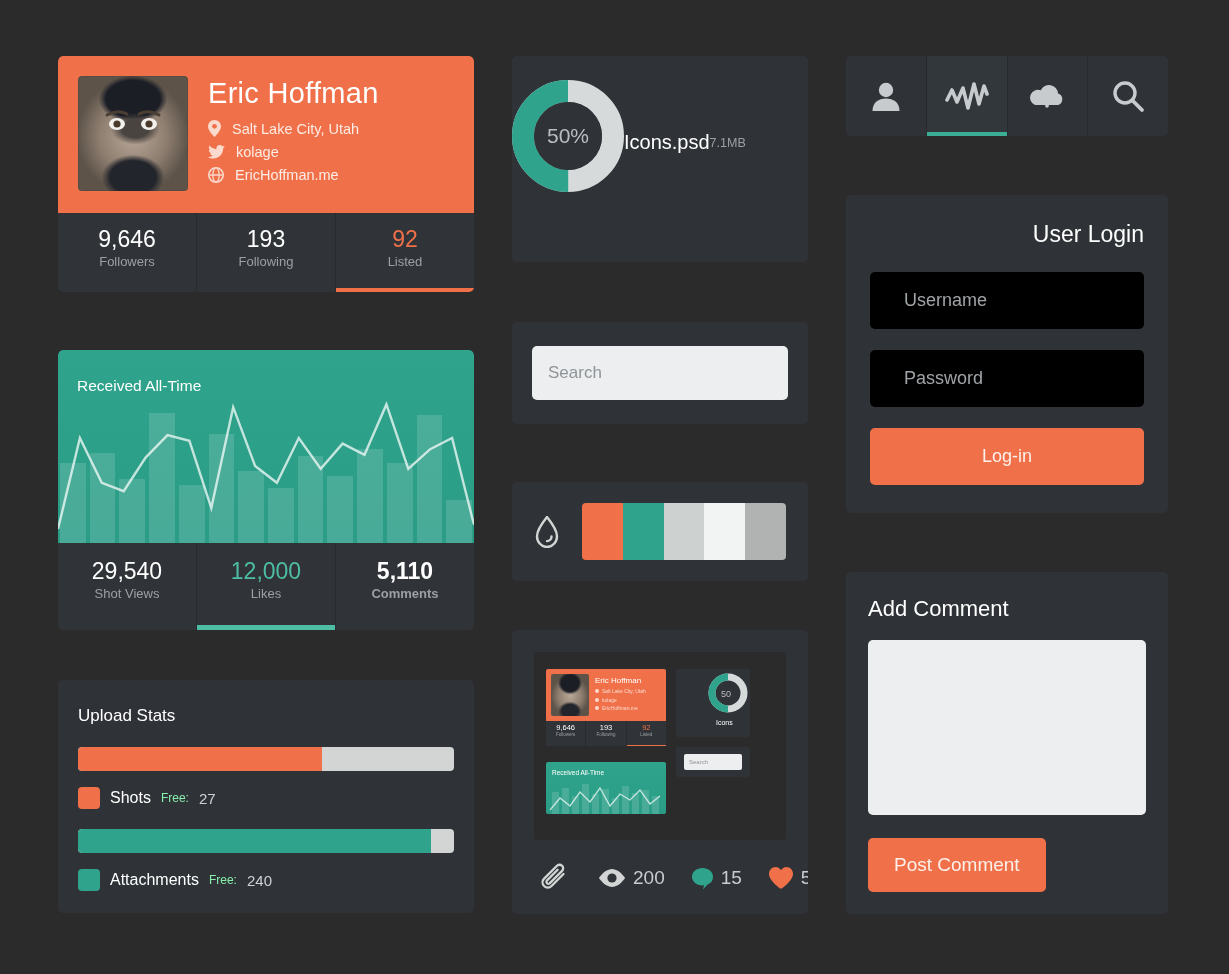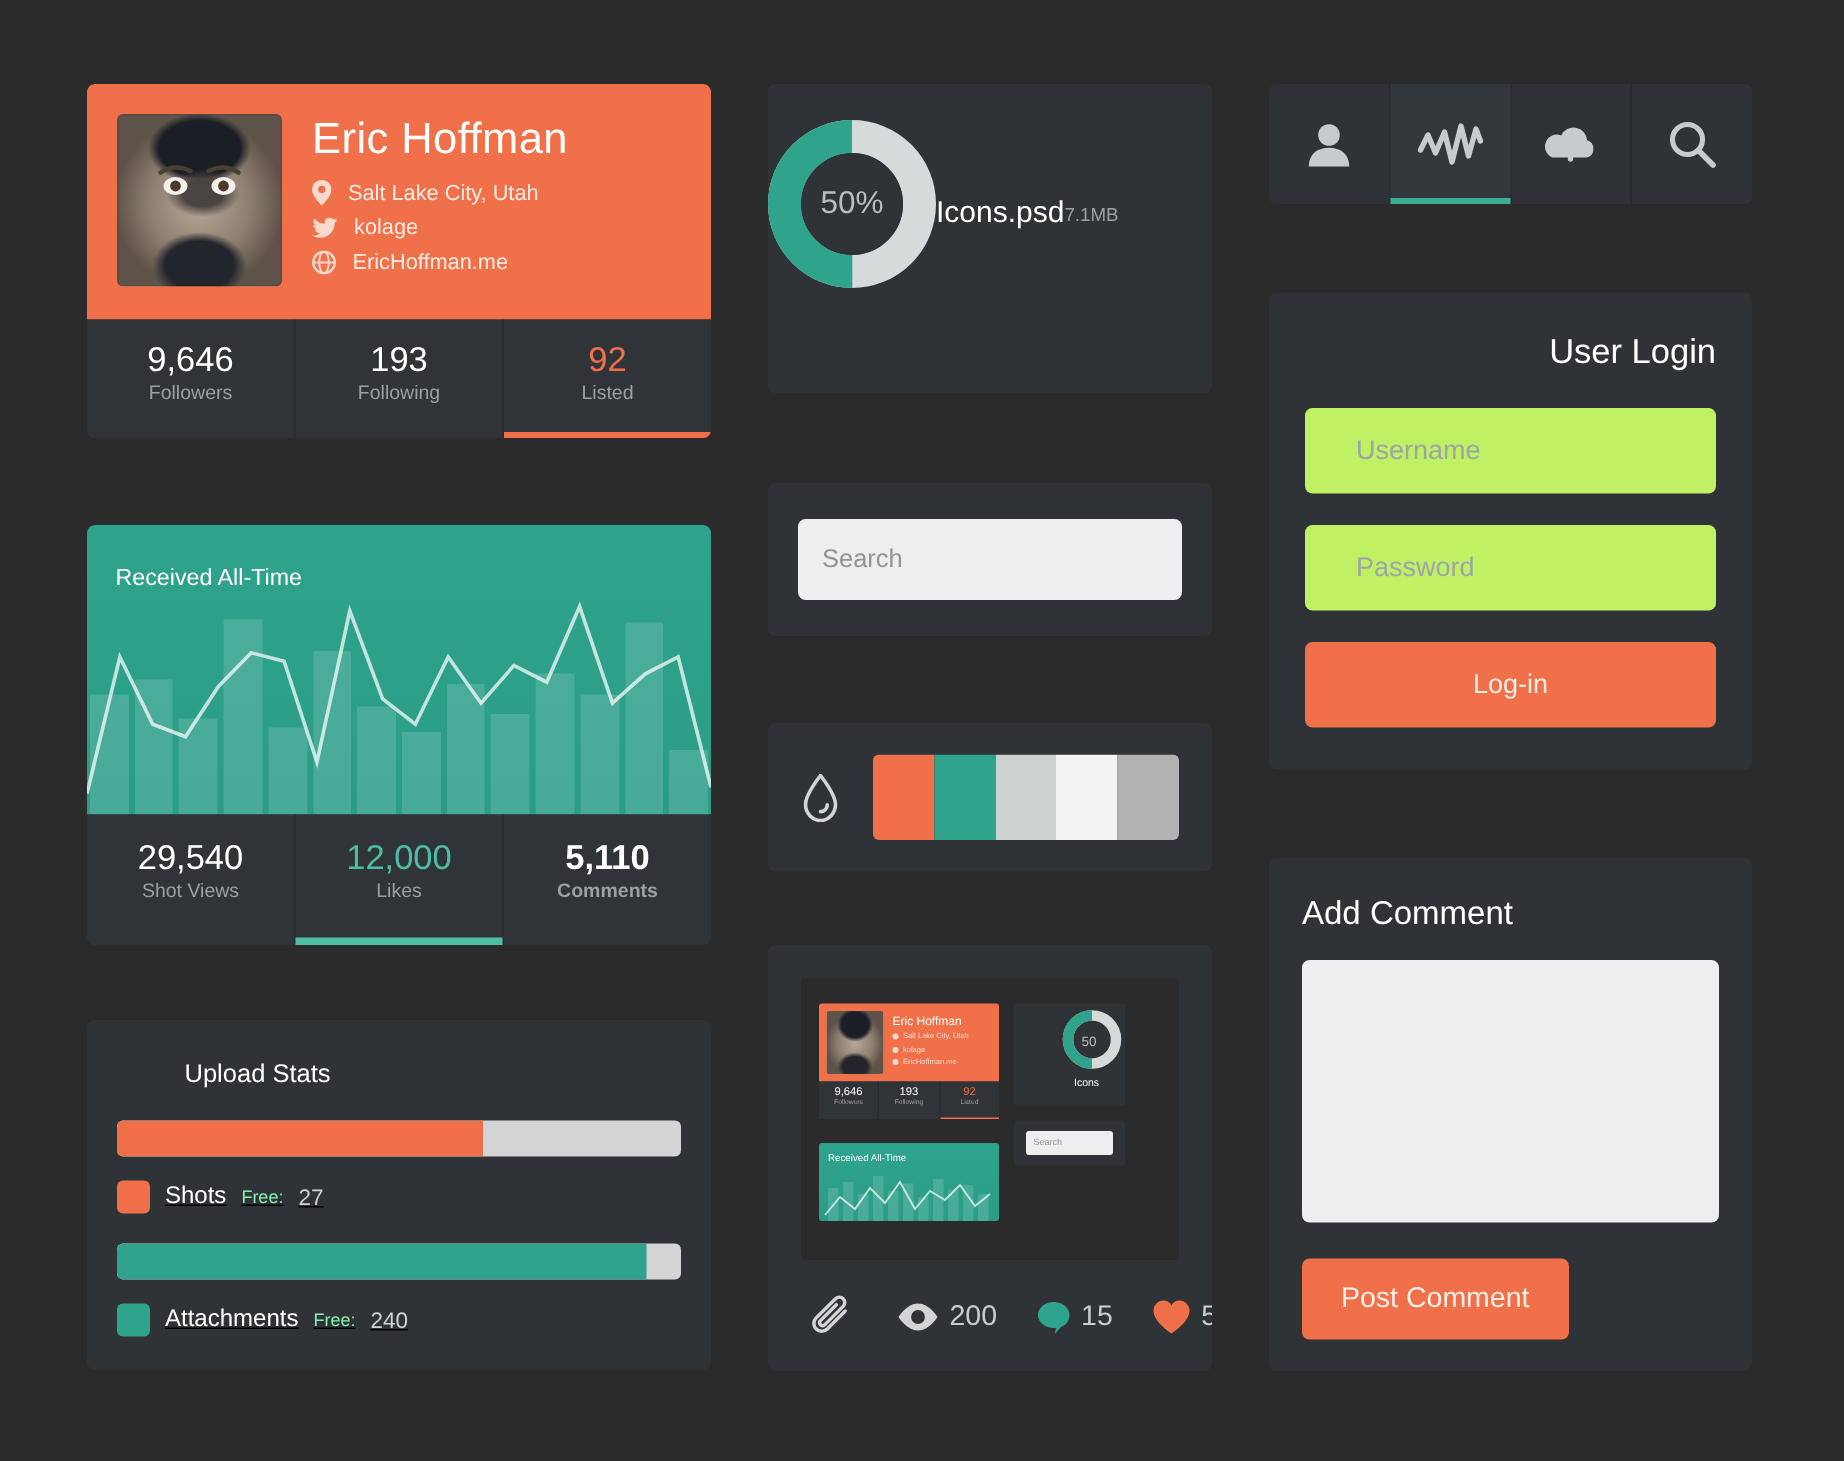--- a/index.html
+++ b/index.html
@@ -76,26 +76,26 @@
     flex: 1; position: relative; text-align: center; background: #303438;
     padding-top: 15px; border-right: 1px solid #272b2e;
   }
   .rstat:last-child { border-right: none; font-weight: bold; }
   .rstat .num { font-size: 23px; color: #fff; line-height: 1.15; }
   .rstat .lbl { font-size: 13px; color: #9ba0a3; margin-top: 2px; }
   .rstat .underline { position: absolute; left: 0; right: 0; bottom: 0; height: 5px; }
 
   
   #upload-card { left: 58px; top: 680px; width: 416px; height: 233px; padding: 26px 20px; }
-  .upload-title { font-size: 17px; color: #fff; margin-bottom: 21px; margin-left: 45px; }
+  .upload-title { font-size: 17px; color: #fff; margin-bottom: 21px; }
   .pbar {
     height: 24px; background: #d2d5d4; border-radius: 4px; overflow: hidden; margin-bottom: 16px;
   }
   .pbar .fill { height: 100%; border-radius: 4px 0 0 4px; }
-  .legend { display: flex; align-items: center; gap: 10px; margin-bottom: 20px; text-decoration: underline; }
+  .legend { display: flex; align-items: center; gap: 10px; margin-bottom: 20px; }
   .swatch-sm { width: 22px; height: 22px; border-radius: 4px; flex: 0 0 auto; }
   .legend .name { font-size: 16px; color: #ffffff; }
   .legend .free { font-size: 12px; color: #86efac; }
   .legend .val { font-size: 15px; color: #ced2d4; }
 
   
   #donut-card { left: 512px; top: 56px; width: 296px; height: 206px; }
   .donut-wrap { display: flex; align-items: center; padding-top: 24px; }
   .donut { position: relative; width: 112px; height: 112px; }
   .donut .hole {
@@ -184,21 +184,21 @@
     border-right: 1px solid #272b2e;
   }
   .tab:last-child { border-right: none; }
   .tab.active { background: #32373b; }
   .tab .tab-underline { position: absolute; left: 0; right: 0; bottom: 0; height: 4px; background: #3cae95; }
 
   
   #login-card { left: 846px; top: 195px; width: 322px; height: 318px; padding: 26px 24px; }
   .login-title { text-align: right; font-size: 23px; color: #ffffff; margin-bottom: 24px; }
   .field {
-    height: 57px; background: #bef264; border-radius: 5px;
+    height: 57px; background: #000000; border-radius: 5px;
     display: flex; align-items: center; padding: 0 18px; gap: 16px; margin-bottom: 21px;
   }
   .field input {
     flex: 1; border: none; outline: none; background: transparent;
     font-family: "Liberation Sans", sans-serif; font-size: 18px; color: #6d7275;
   }
   .field input::placeholder { color: #9fa4a7; }
   .btn-primary {
     display: block; width: 100%; height: 57px; border: none; border-radius: 5px;
     background: #ef7049; color: #fdf0ea; font-size: 18px;

